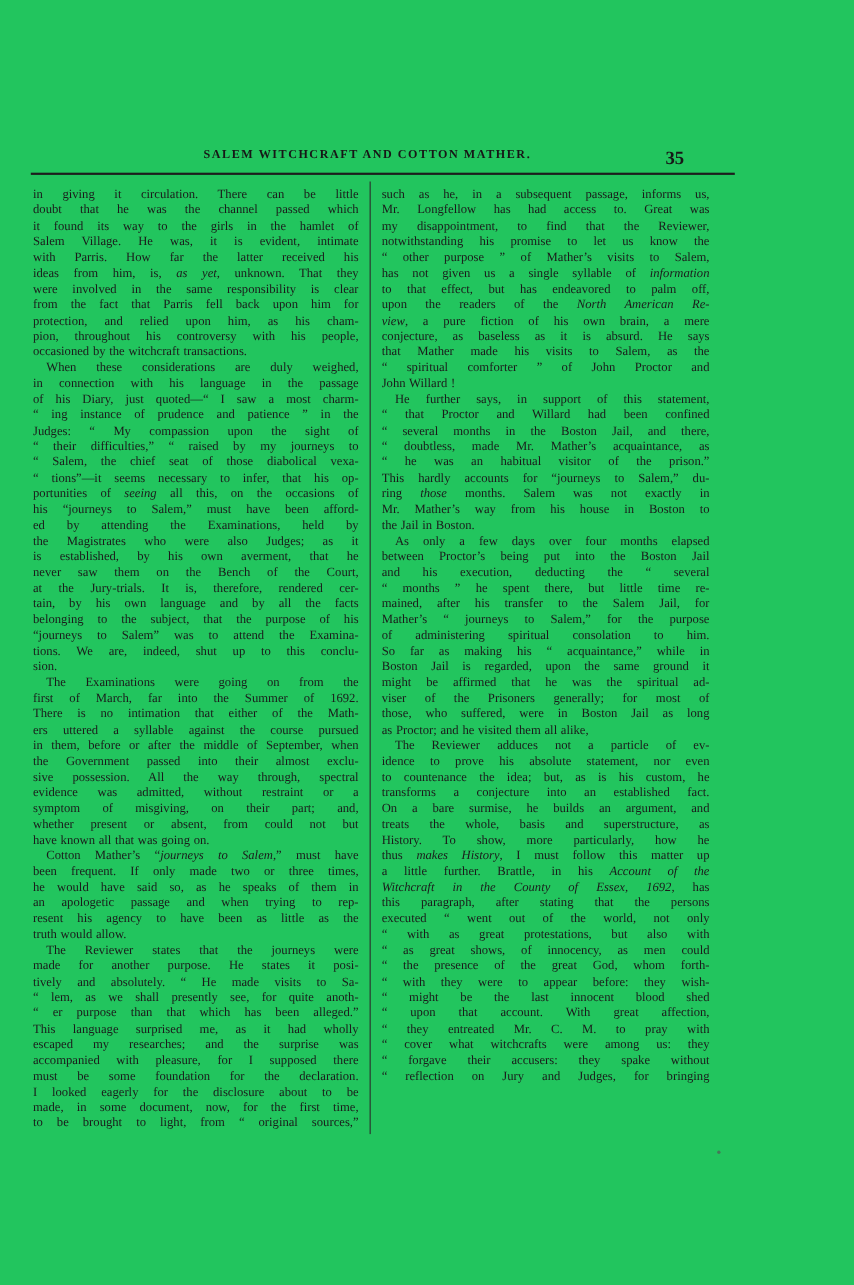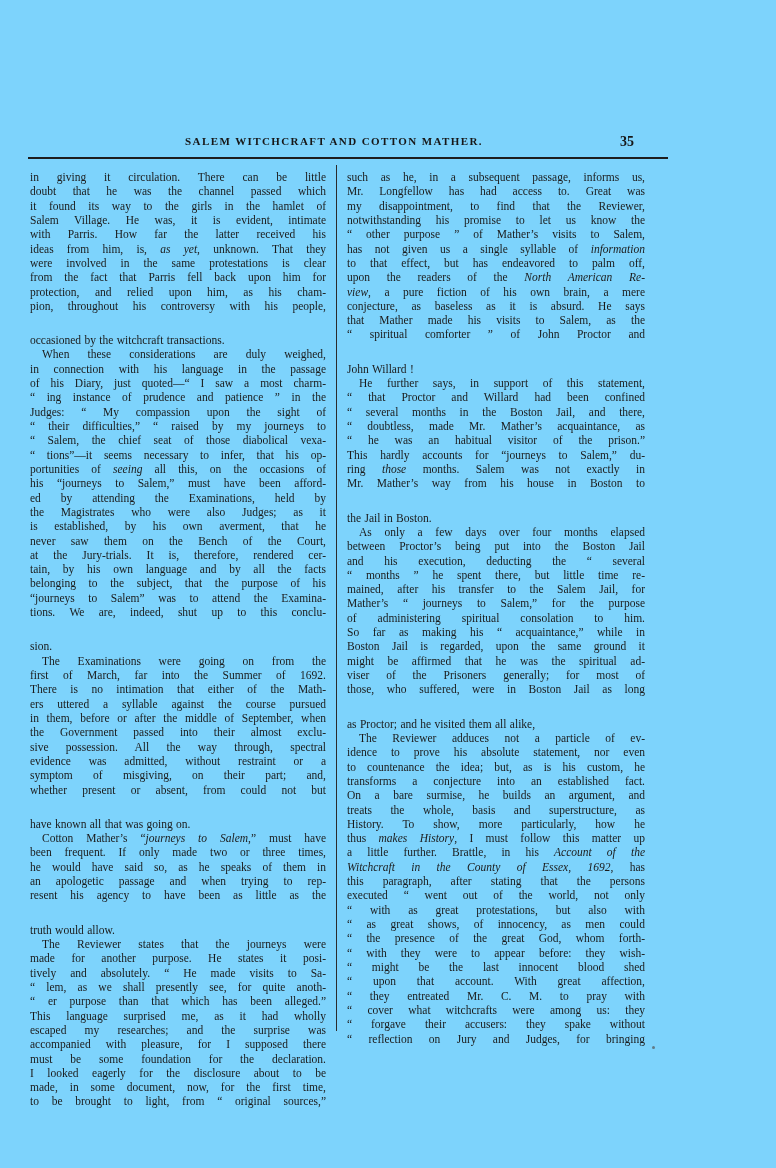--- a/index.html
+++ b/index.html
@@ -4,39 +4,39 @@
 <style>
   html, body { margin: 0; padding: 0; }
   body {
     width: 776px; height: 1168px;
     background: #e9e9e7;
     font-family: "Liberation Serif", "DejaVu Serif", serif;
   }
   .page {
     position: relative;
     width: 776px; height: 1168px;
-    background: #7dd3fc;
+    background: #22c55e;
     color: #1b1b1b;
     overflow: hidden;
   }
   .header {
     position: absolute;
     top: 135px; left: 30px; width: 608px; height: 18px;
   }
   .running-title {
     position: absolute; left: 0; right: 0;
     text-align: center;
     font-size: 11px; font-weight: bold;
     letter-spacing: 1.4px;
     color: #171717;
     white-space: nowrap;
   }
   .page-number {
-    position: absolute; right: 4px; top: -1px;
-    font-size: 14px; font-weight: bold;
+    position: absolute; right: 16px; top: -1px;
+    font-size: 17px; font-weight: bold;
     color: #171717;
   }
   .head-rule {
     position: absolute;
     top: 157px; left: 28px; width: 640px; height: 2px;
     background: #1d1d1d;
   }
   .col {
     position: absolute; top: 170px;
     font-size: 11.5px;
@@ -51,21 +51,21 @@
     width: 1px; height: 866px;
     background: #2b2b2b;
   }
   .line {
     height: 14.32px;
     overflow: hidden;
     text-align: justify;
     text-align-last: justify;
     word-spacing: 0.5px;
   }
-  .line.endline { text-align-last: left; margin-top: 20px; }
+  .line.endline { text-align-last: left; }
   .line.indent { text-indent: 12px; }
   .line i { font-style: italic; }
   .ink-speck {
     position: absolute;
     left: 652px; top: 1046px;
     width: 3px; height: 3px;
     border-radius: 50%;
     background: #555;
     opacity: 0.7;
   }
@@ -81,21 +81,21 @@
 
   <div class="head-rule"></div>
 
   <div class="col col-left" id="col-left">
       <div class="line">in giving it circulation.  There can be little</div>
       <div class="line">doubt that he was the channel passed which</div>
       <div class="line">it found its way to the girls in the hamlet of</div>
       <div class="line">Salem Village.  He was, it is evident, intimate</div>
       <div class="line">with Parris.  How far the latter received his</div>
       <div class="line">ideas from him, is, <i>as yet</i>, unknown.  That they</div>
-      <div class="line">were involved in the same protestations is clear</div>
+      <div class="line">were involved in the same responsibility is clear</div>
       <div class="line">from the fact that Parris fell back upon him for</div>
       <div class="line">protection, and relied upon him, as his cham-</div>
       <div class="line">pion, throughout his controversy with his people,</div>
       <div class="line endline">occasioned by the witchcraft transactions.</div>
       <div class="line indent">When these considerations are duly weighed,</div>
       <div class="line">in connection with his language in the passage</div>
       <div class="line">of his Diary, just quoted—“ I saw a most charm-</div>
       <div class="line">“ ing instance of prudence and patience ” in the</div>
       <div class="line">Judges: “ My compassion upon the sight of</div>
       <div class="line">“ their difficulties,” “ raised by my journeys to</div>

